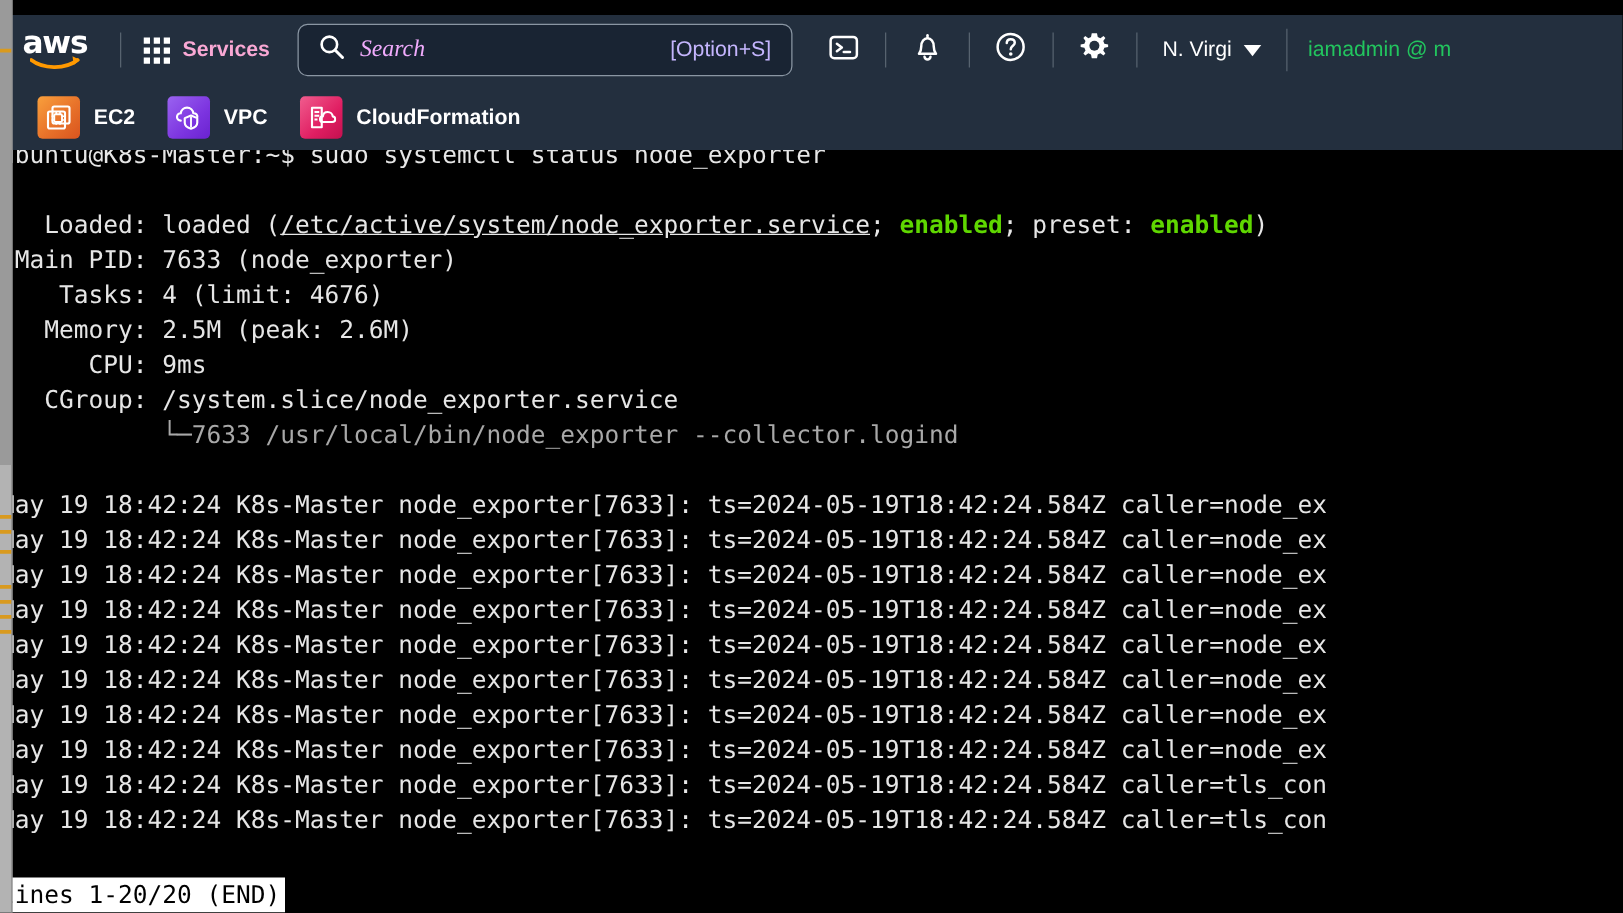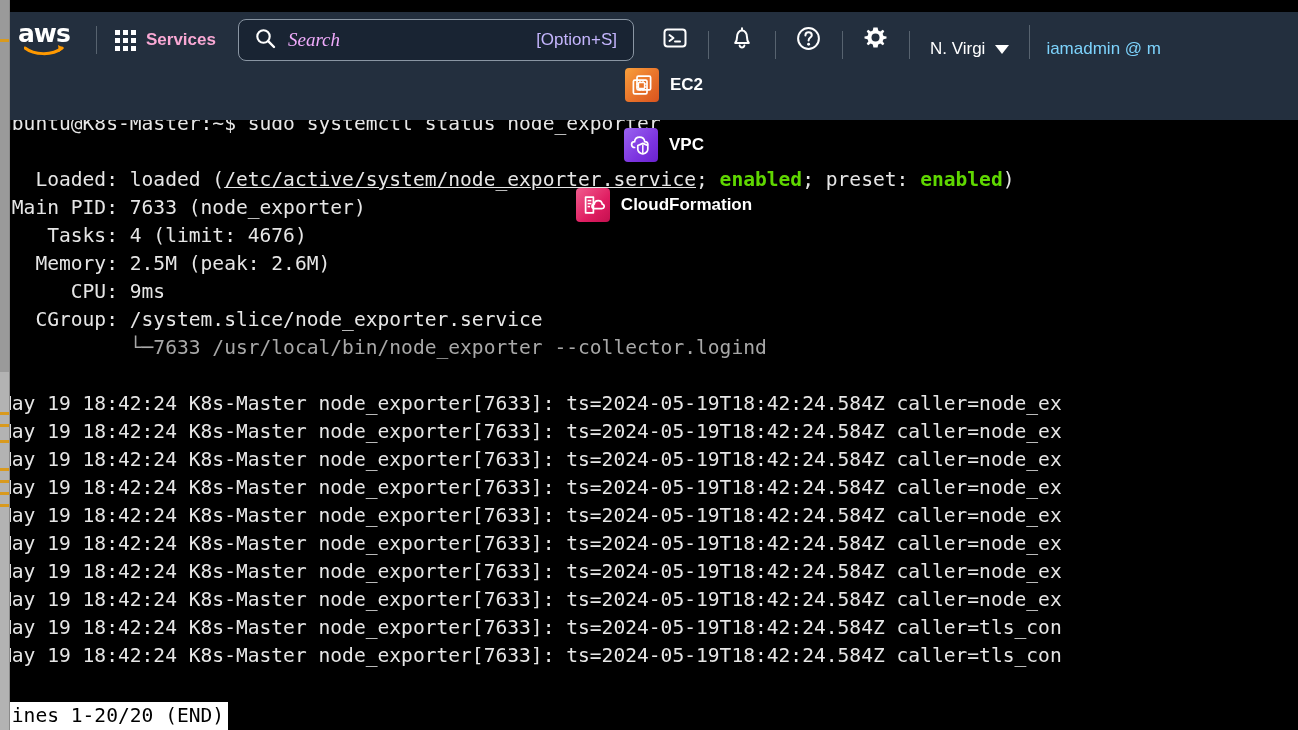--- a/index.html
+++ b/index.html
@@ -140,21 +140,21 @@
   }
   .search-box .skey {
     color: #c4b5fd;
     font-size: 17px;
     flex: 0 0 auto;
   }
 
   .nav-right {
     margin-left: 22px;
     display: flex;
-    align-items: flex-end;
+    align-items: center;
     flex: 1 1 auto;
     min-width: 0;
   }
   .nav-icon-btn {
     width: 38px;
     height: 38px;
     display: flex;
     align-items: center;
     justify-content: center;
     flex: 0 0 auto;
@@ -171,37 +171,36 @@
     white-space: nowrap;
     cursor: pointer;
   }
   .caret {
     width: 0; height: 0;
     border-left: 7px solid transparent;
     border-right: 7px solid transparent;
     border-top: 9px solid #ffffff;
   }
   .account-label {
-    color: #7dd3fc;
+    color: #22c55e;
     font-size: 17px;
     white-space: nowrap;
     overflow: hidden;
     flex: 1 1 auto;
     padding-left: 2px;
   }
 
   
   .nav-fav {
     height: 52px;
     display: flex;
     align-items: center;
     padding-left: 30px;
     gap: 26px;
     box-sizing: border-box;
-    flex-direction: column;
   }
   .fav-item {
     display: flex;
     align-items: center;
     gap: 11px;
     cursor: pointer;
   }
   .fav-label {
     color: #ffffff;
     font-size: 17px;

